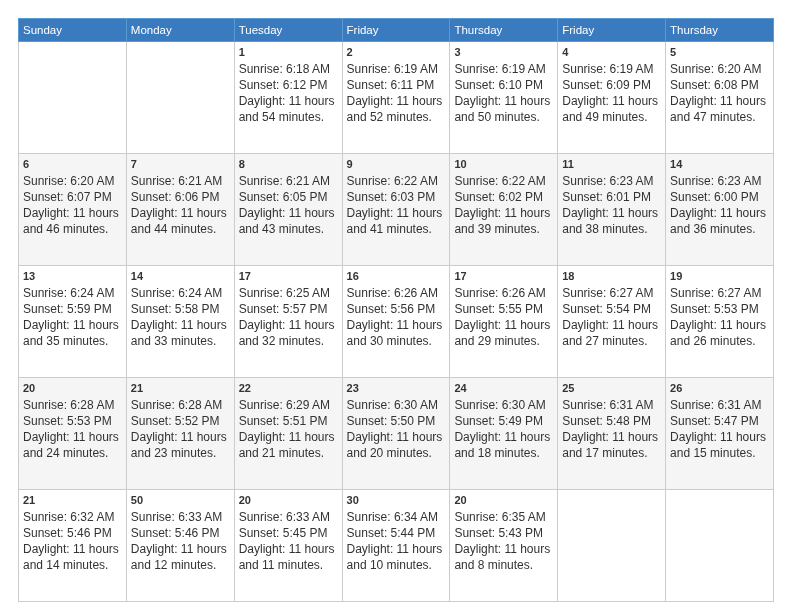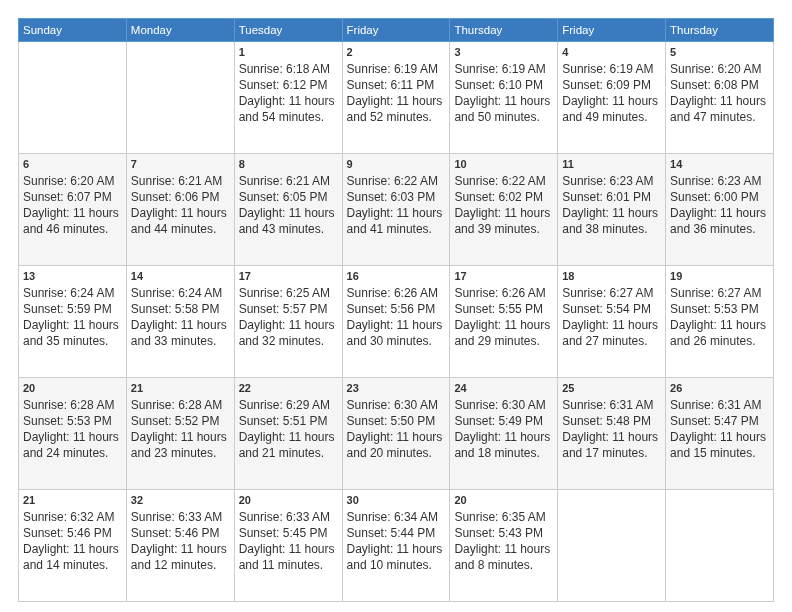--- a/index.html
+++ b/index.html
@@ -133,21 +133,21 @@
           <td><span class="day-num">20</span><span class="cell-text">Sunrise: 6:28 AM<br>Sunset: 5:53 PM<br>Daylight: 11 hours and 24 minutes.</span></td>
           <td><span class="day-num">21</span><span class="cell-text">Sunrise: 6:28 AM<br>Sunset: 5:52 PM<br>Daylight: 11 hours and 23 minutes.</span></td>
           <td><span class="day-num">22</span><span class="cell-text">Sunrise: 6:29 AM<br>Sunset: 5:51 PM<br>Daylight: 11 hours and 21 minutes.</span></td>
           <td><span class="day-num">23</span><span class="cell-text">Sunrise: 6:30 AM<br>Sunset: 5:50 PM<br>Daylight: 11 hours and 20 minutes.</span></td>
           <td><span class="day-num">24</span><span class="cell-text">Sunrise: 6:30 AM<br>Sunset: 5:49 PM<br>Daylight: 11 hours and 18 minutes.</span></td>
           <td><span class="day-num">25</span><span class="cell-text">Sunrise: 6:31 AM<br>Sunset: 5:48 PM<br>Daylight: 11 hours and 17 minutes.</span></td>
           <td><span class="day-num">26</span><span class="cell-text">Sunrise: 6:31 AM<br>Sunset: 5:47 PM<br>Daylight: 11 hours and 15 minutes.</span></td>
         </tr>
         <tr>
           <td><span class="day-num">21</span><span class="cell-text">Sunrise: 6:32 AM<br>Sunset: 5:46 PM<br>Daylight: 11 hours and 14 minutes.</span></td>
-          <td><span class="day-num">32</span><span class="cell-text">Sunrise: 6:33 AM<br>Sunset: 5:46 PM<br>Daylight: 11 hours and 12 minutes.</span></td>
+          <td><span class="day-num">50</span><span class="cell-text">Sunrise: 6:33 AM<br>Sunset: 5:46 PM<br>Daylight: 11 hours and 12 minutes.</span></td>
           <td><span class="day-num">20</span><span class="cell-text">Sunrise: 6:33 AM<br>Sunset: 5:45 PM<br>Daylight: 11 hours and 11 minutes.</span></td>
           <td><span class="day-num">30</span><span class="cell-text">Sunrise: 6:34 AM<br>Sunset: 5:44 PM<br>Daylight: 11 hours and 10 minutes.</span></td>
           <td><span class="day-num">20</span><span class="cell-text">Sunrise: 6:35 AM<br>Sunset: 5:43 PM<br>Daylight: 11 hours and 8 minutes.</span></td>
           <td class="empty-cell"></td>
           <td class="empty-cell"></td>
         </tr>
       </tbody>
   </table>
 </div>
 

